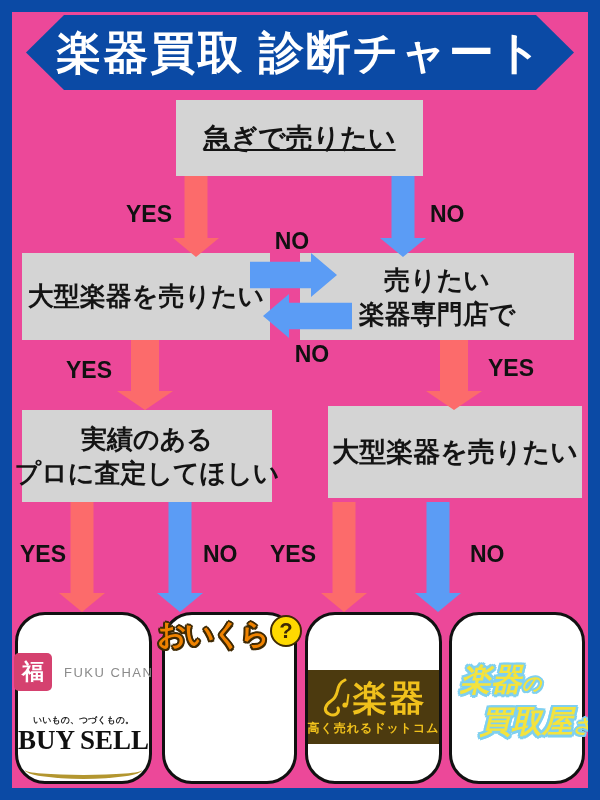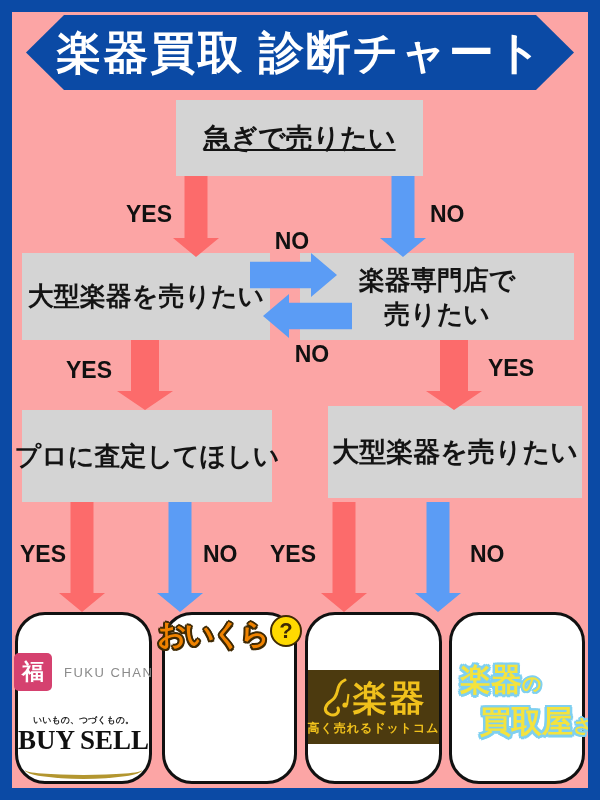--- a/index.html
+++ b/index.html
@@ -1,16 +1,16 @@
 <!DOCTYPE html>
 <html><head>
 <meta charset="utf-8">
 <style>
   html,body{margin:0;padding:0;background:#fff;}
-  .page{position:relative;width:600px;height:800px;background:#fca5a5;overflow:hidden;
+  .page{position:relative;width:600px;height:800px;background:#ec4899;overflow:hidden;
         font-family:"Liberation Sans","DejaVu Sans",sans-serif;}
   .frame{position:absolute;inset:0;border:12px solid #0b4aa5;pointer-events:none;z-index:60;}
   
   .banner{position:absolute;left:26px;top:15px;width:548px;height:75px;background:#0b4aa5;
           clip-path:polygon(0 50%,38px 0,calc(100% - 38px) 0,100% 50%,calc(100% - 38px) 100%,38px 100%);
           display:flex;align-items:center;justify-content:center;z-index:5;}
   .banner span{color:#fff;font-weight:bold;font-size:45px;letter-spacing:2px;white-space:nowrap;}
   
   .box{position:absolute;background:#d4d4d4;display:flex;flex-direction:column;align-items:center;
        justify-content:center;font-weight:bold;color:#141414;text-align:center;z-index:1;}
@@ -30,21 +30,21 @@
   
   .lbl{position:absolute;width:80px;font-size:23px;font-weight:bold;color:#111;z-index:12;white-space:nowrap;}
   .lr{text-align:right;}
   .lc{text-align:center;}
   
   .card{position:absolute;top:612px;height:172px;background:#fff;border:3px solid #111;
         border-radius:30px;box-sizing:border-box;z-index:8;}
   .c1{left:15px;width:137px;}
   .c2{left:162px;width:135px;}
   .c3{left:305px;width:137px;}
-  .c4{left:449px;width:136px;}
+  .c4{left:449px;width:136px;font-style:italic;}
   
   .fc-row{position:absolute;top:38px;left:-4px;right:2px;display:flex;align-items:center;}
   .fc-icon{width:38px;height:38px;background:#d5416f;border-radius:5px;display:flex;align-items:center;
            justify-content:center;color:#fff;font-size:22px;font-weight:bold;flex:0 0 auto;}
   .fc-name{flex:1;text-align:center;color:#8b8b8b;font-size:13px;letter-spacing:1.5px;white-space:nowrap;padding-left:12px;}
   .fc-tag{position:absolute;top:99px;left:0;right:0;text-align:center;font-size:9px;font-weight:bold;color:#222;white-space:nowrap;}
   .fc-logo{position:absolute;top:110px;left:0;right:0;display:flex;align-items:center;justify-content:center;
            font-family:"Liberation Serif","DejaVu Serif",serif;font-weight:bold;font-size:27px;color:#111;white-space:nowrap;}
   .fc-arc{position:absolute;top:146px;left:7px;right:7px;height:14px;border-bottom:4px solid #b3962f;border-radius:50%;}
   
@@ -81,24 +81,25 @@
     <span>楽器買取 診断チャート</span>
   </div>
 
   <div class="box q1">
     <span>急ぎで売りたい</span>
   </div>
   <div class="box q2l">
     <span>大型楽器を売りたい</span>
   </div>
   <div class="box q2r">
+    <span>売りたい</span>
     <span>楽器専門店で</span>
-    <span>売りたい</span>
   </div>
   <div class="box q3l">
+    <span>実績のある</span>
     <span>プロに査定してほしい</span>
   </div>
   <div class="box q3r">
     <span>大型楽器を売りたい</span>
   </div>
 
   <div class="ar red ar-d" style="left:173px;top:176px;width:46px;height:81px;"></div>
   <div class="ar blue ar-d" style="left:380px;top:176px;width:46px;height:81px;"></div>
   <div class="lbl lr" style="left:92px;top:201px;">YES</div>
   <div class="lbl" style="left:430px;top:201px;">NO</div>

